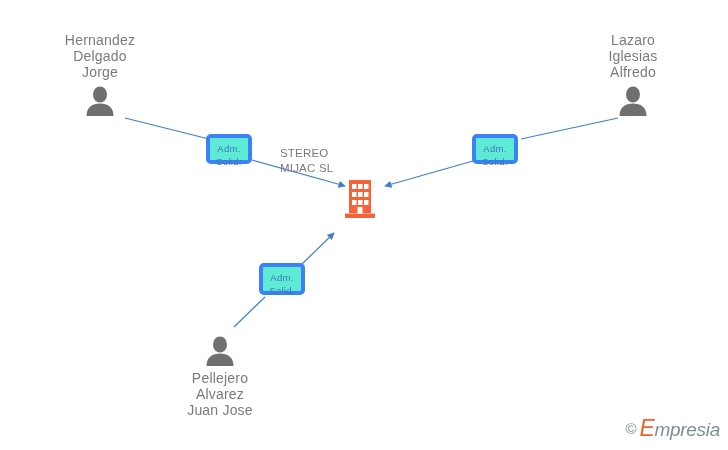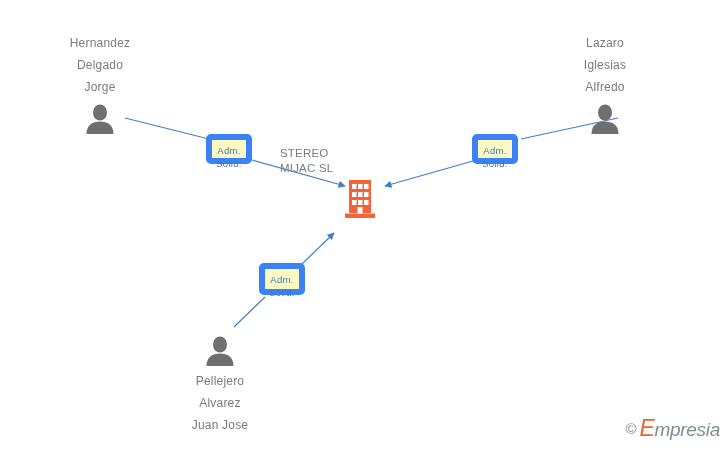--- a/index.html
+++ b/index.html
@@ -21,22 +21,22 @@
     top: 0;
     width: 728px;
     height: 450px;
   }
   .node {
     position: absolute;
     width: 130px;
     text-align: center;
   }
   .node-label {
-    font-size: 12px;
-    line-height: 22px;
+    font-size: 14px;
+    line-height: 16px;
     color: #7b7b7b;
     letter-spacing: 0.2px;
     white-space: pre-line;
   }
   .person-icon {
     display: block;
     margin: 0 auto;
   }
   .company-node {
     position: absolute;
@@ -50,23 +50,23 @@
     letter-spacing: 0.2px;
     white-space: pre-line;
   }
   .building-icon {
     display: block;
     margin: 4px auto 0 auto;
   }
   .edge-label {
     position: absolute;
     box-sizing: border-box;
-    border: 6px solid #3b82f6;
+    border: 4px solid #3b82f6;
     border-radius: 5px;
-    background: #fef9c3;
+    background: #5eead4;
     color: #3d78c0;
     font-size: 9.5px;
     line-height: 13px;
     text-align: center;
     padding: 4px 0 4px 0;
     letter-spacing: 0.3px;
     white-space: pre-line;
   }
   .watermark {
     position: absolute;
@@ -124,21 +124,21 @@
   <div class="node" style="left:35px; top:32px;">
     <div class="node-label">Hernandez
 Delgado
 Jorge</div>
     <svg class="person-icon" width="32" height="30" viewBox="0 0 32 30" xmlns="http://www.w3.org/2000/svg" style="margin-top:6px;">
       <ellipse cx="16" cy="8.5" rx="7" ry="8" fill="#6f6f6f"></ellipse>
       <path d="M2.5 30 C2.5 21 8.5 17.5 16 17.5 C23.5 17.5 29.5 21 29.5 30 Z" fill="#6f6f6f"></path>
     </svg>
   </div>
 
-  <div class="node" style="left:540px; top:32px;">
+  <div class="node" style="left:568px; top:32px;">
     <div class="node-label">Lazaro
 Iglesias
 Alfredo</div>
     <svg class="person-icon" width="32" height="30" viewBox="0 0 32 30" xmlns="http://www.w3.org/2000/svg" style="margin-top:6px;">
       <ellipse cx="16" cy="8.5" rx="7" ry="8" fill="#6f6f6f"></ellipse>
       <path d="M2.5 30 C2.5 21 8.5 17.5 16 17.5 C23.5 17.5 29.5 21 29.5 30 Z" fill="#6f6f6f"></path>
     </svg>
   </div>
 
   <div class="node" style="left:155px; top:336px;">

